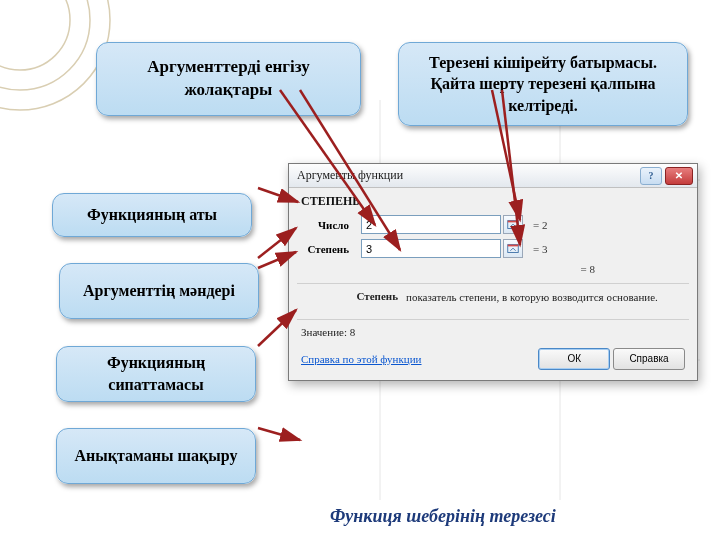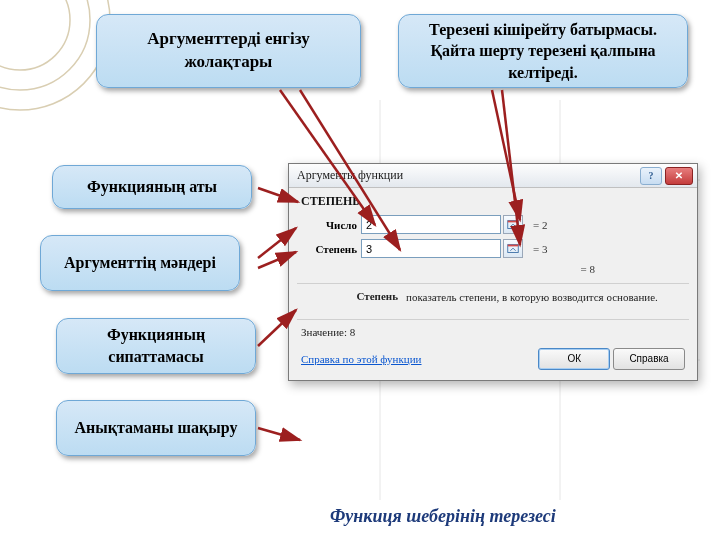--- a/index.html
+++ b/index.html
@@ -35,25 +35,26 @@
       border-radius: 12px;
       box-shadow: 2px 3px 5px rgba(0,0,0,0.35);
       text-align: center;
       font-weight: bold;
       color: #000;
       display: flex;
       align-items: center;
       justify-content: center;
       line-height: 1.35;
       padding: 20px 8px;
+      margin-top: 28px;
     }
     .bubble-1 { left: 96px; top: 14px; width: 265px; height: 74px; font-size: 17px; }
-    .bubble-2 { left: 398px; top: 14px; width: 290px; height: 74px; font-size: 16px; }
+    .bubble-2 { left: 398px; top: 14px; width: 290px; height: 84px; font-size: 16px; }
     .bubble-3 { left: 52px; top: 165px; width: 200px; height: 44px; font-size: 16px; }
-    .bubble-4 { left: 40px; top: 235px; width: 200px; height: 56px; font-size: 16px; }
+    .bubble-4 { left: 59px; top: 235px; width: 200px; height: 56px; font-size: 16px; }
     .bubble-5 { left: 56px; top: 318px; width: 200px; height: 56px; font-size: 16px; }
     .bubble-6 { left: 56px; top: 400px; width: 200px; height: 56px; font-size: 16px; }
     .arrow-layer {
       position: absolute;
       left: 0; top: 0;
       width: 720px;
       height: 540px;
       pointer-events: none;
     }
     .dialog {
@@ -114,21 +115,21 @@
       color: #111;
     }
     .arg-row {
       display: flex;
       align-items: center;
       margin-bottom: 5px;
     }
     .arg-label {
       width: 60px;
       text-align: right;
-      padding-right: 4px;
+      padding-right: 12px;
       font-weight: bold;
       font-size: 11px;
     }
     .arg-input {
       width: 140px;
       height: 19px;
       border: 1px solid #7a9ebd;
       background: #fff;
       padding: 0 4px;
       font-size: 11px;

